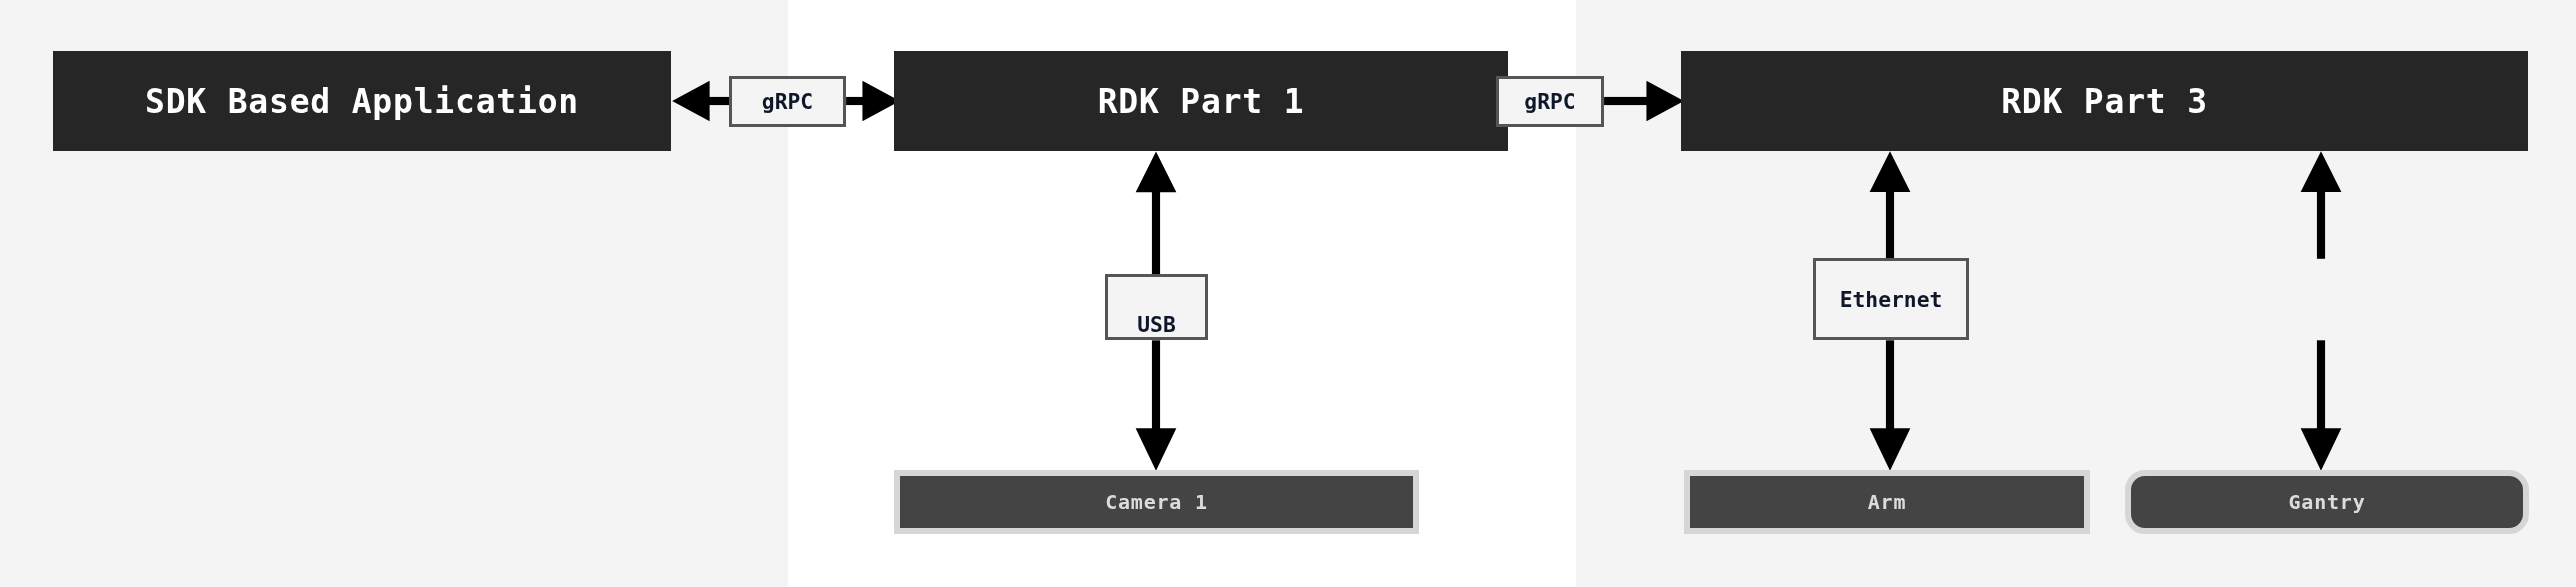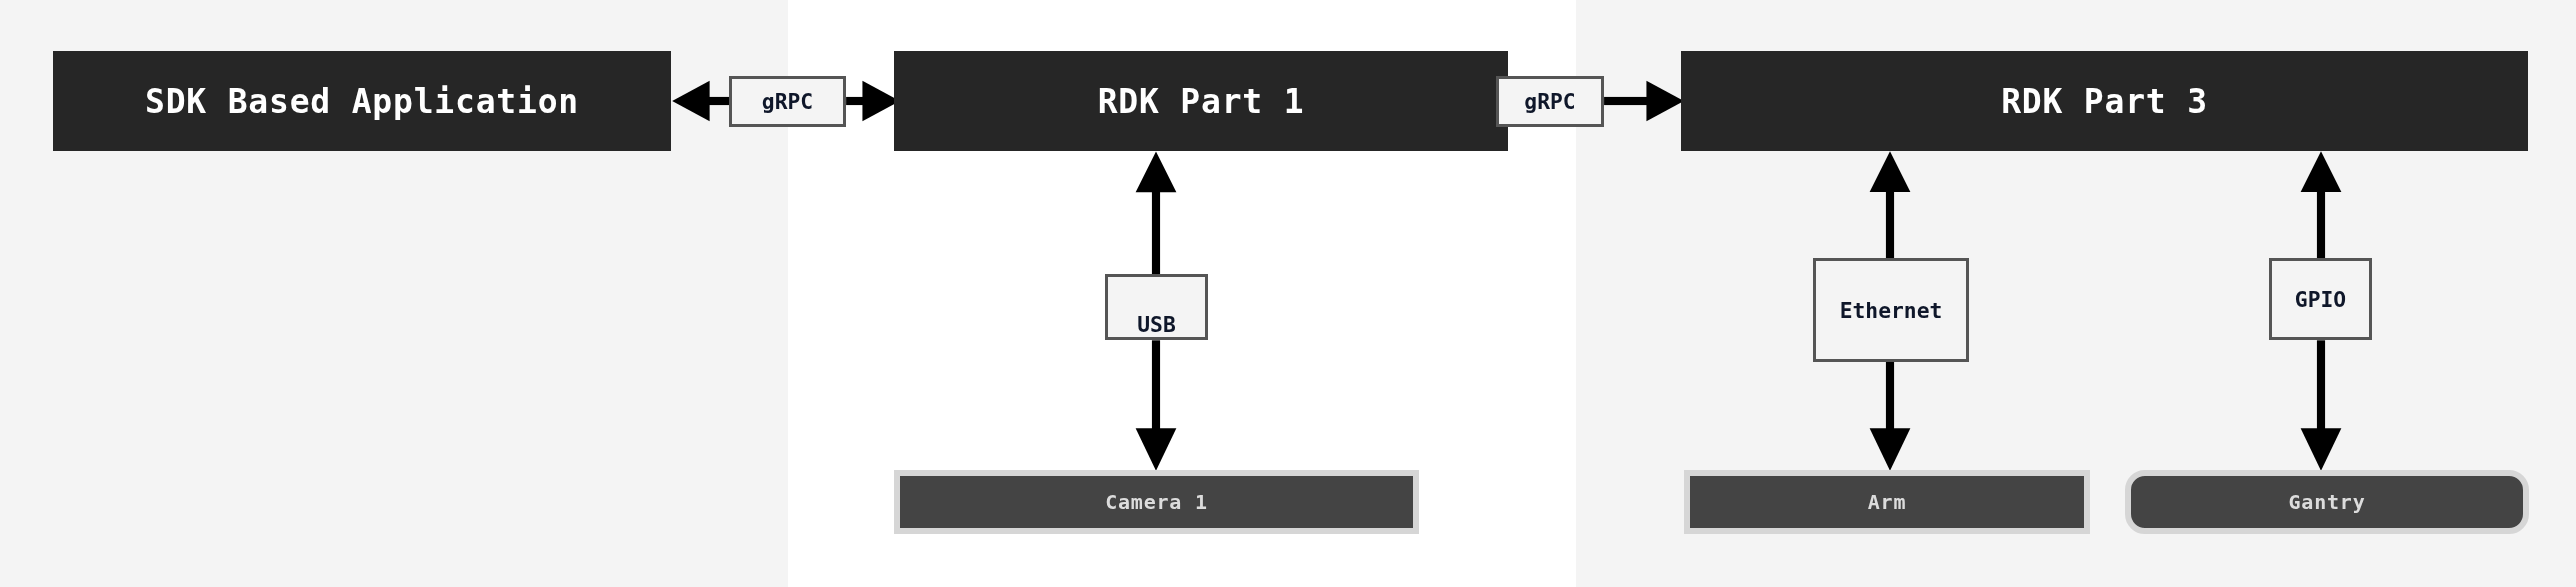--- a/index.html
+++ b/index.html
@@ -175,22 +175,19 @@
   </div>
 
   <div class="node label-box" style="left:1496px;top:76px;width:108px;height:51px;">
     <span>gRPC</span>
   </div>
 
   <div class="node label-box" style="left:1105px;top:274px;width:103px;height:66px;align-items:flex-end;">
     <span>USB</span>
   </div>
 
-  <div class="node label-box" style="left:1813px;top:258px;width:156px;height:104px;">
+  <div class="node label-box" style="left:1813px;top:258px;width:156px;height:82px;">
     <span>Ethernet</span>
   </div>
 
-  <div class="node label-box" style="left:2269px;top:258px;width:103px;height:82px;">
-    <span>GPIO</span>
-  </div>
 
 </div>
 
 
 </body></html>

